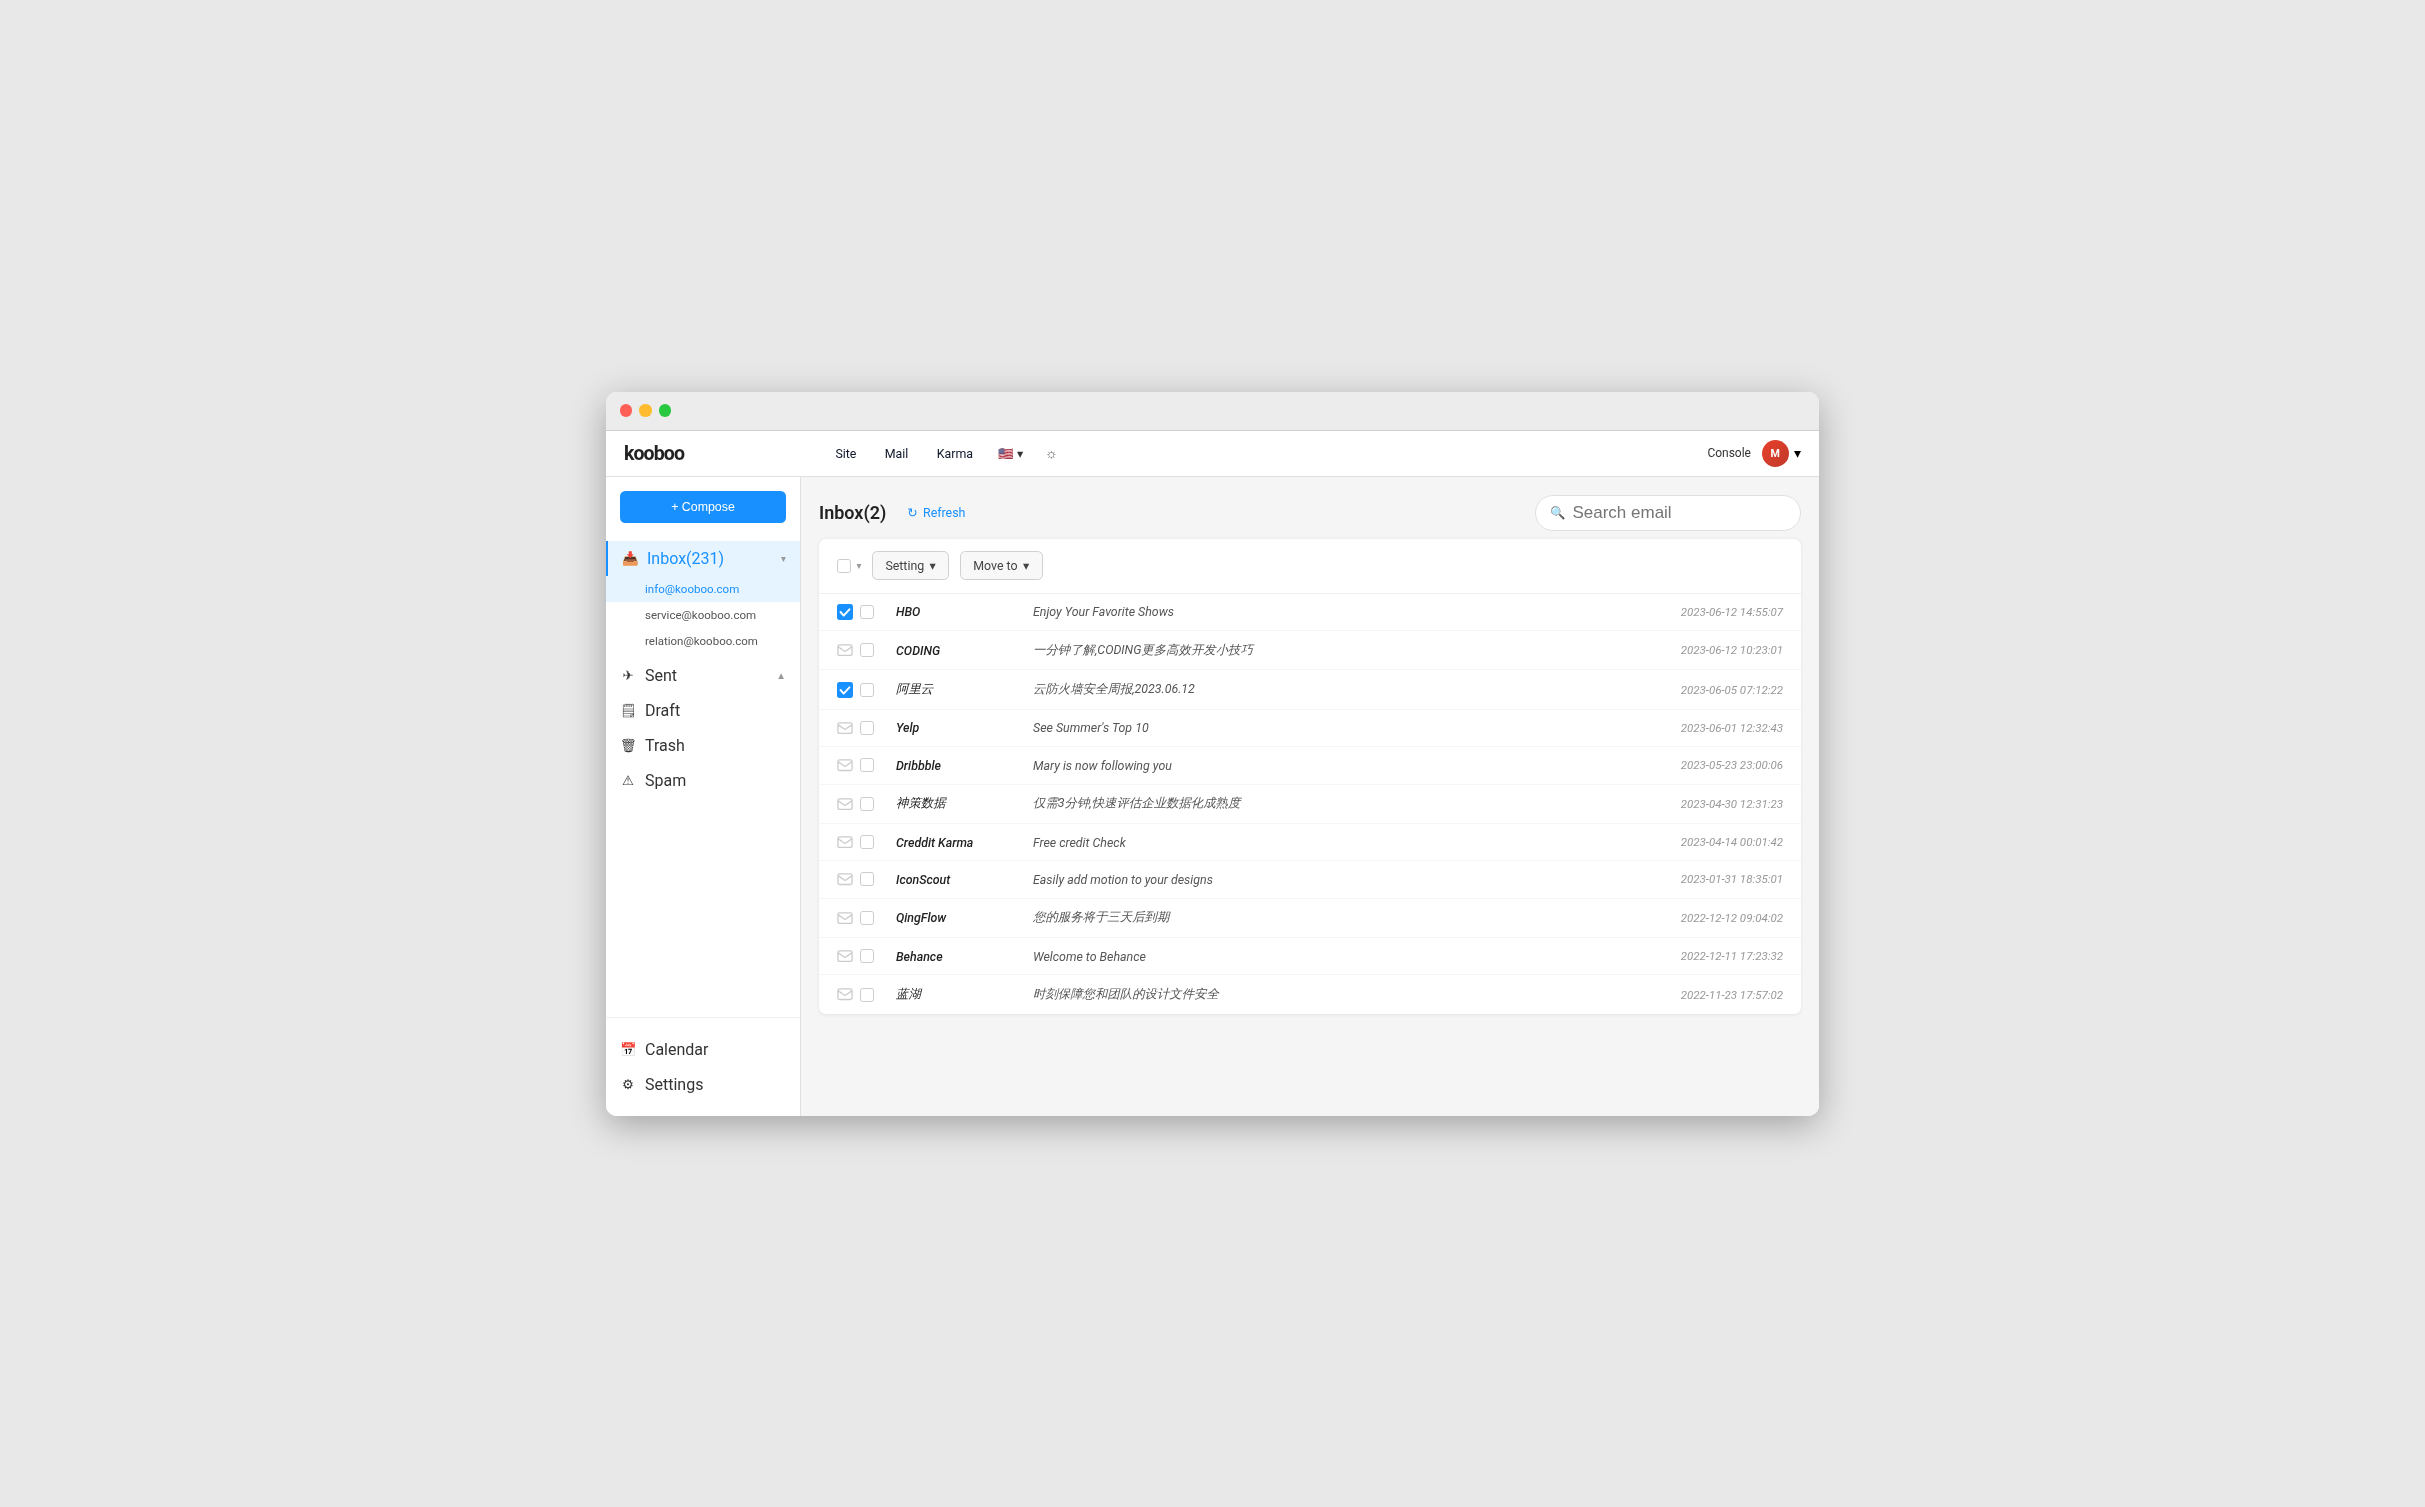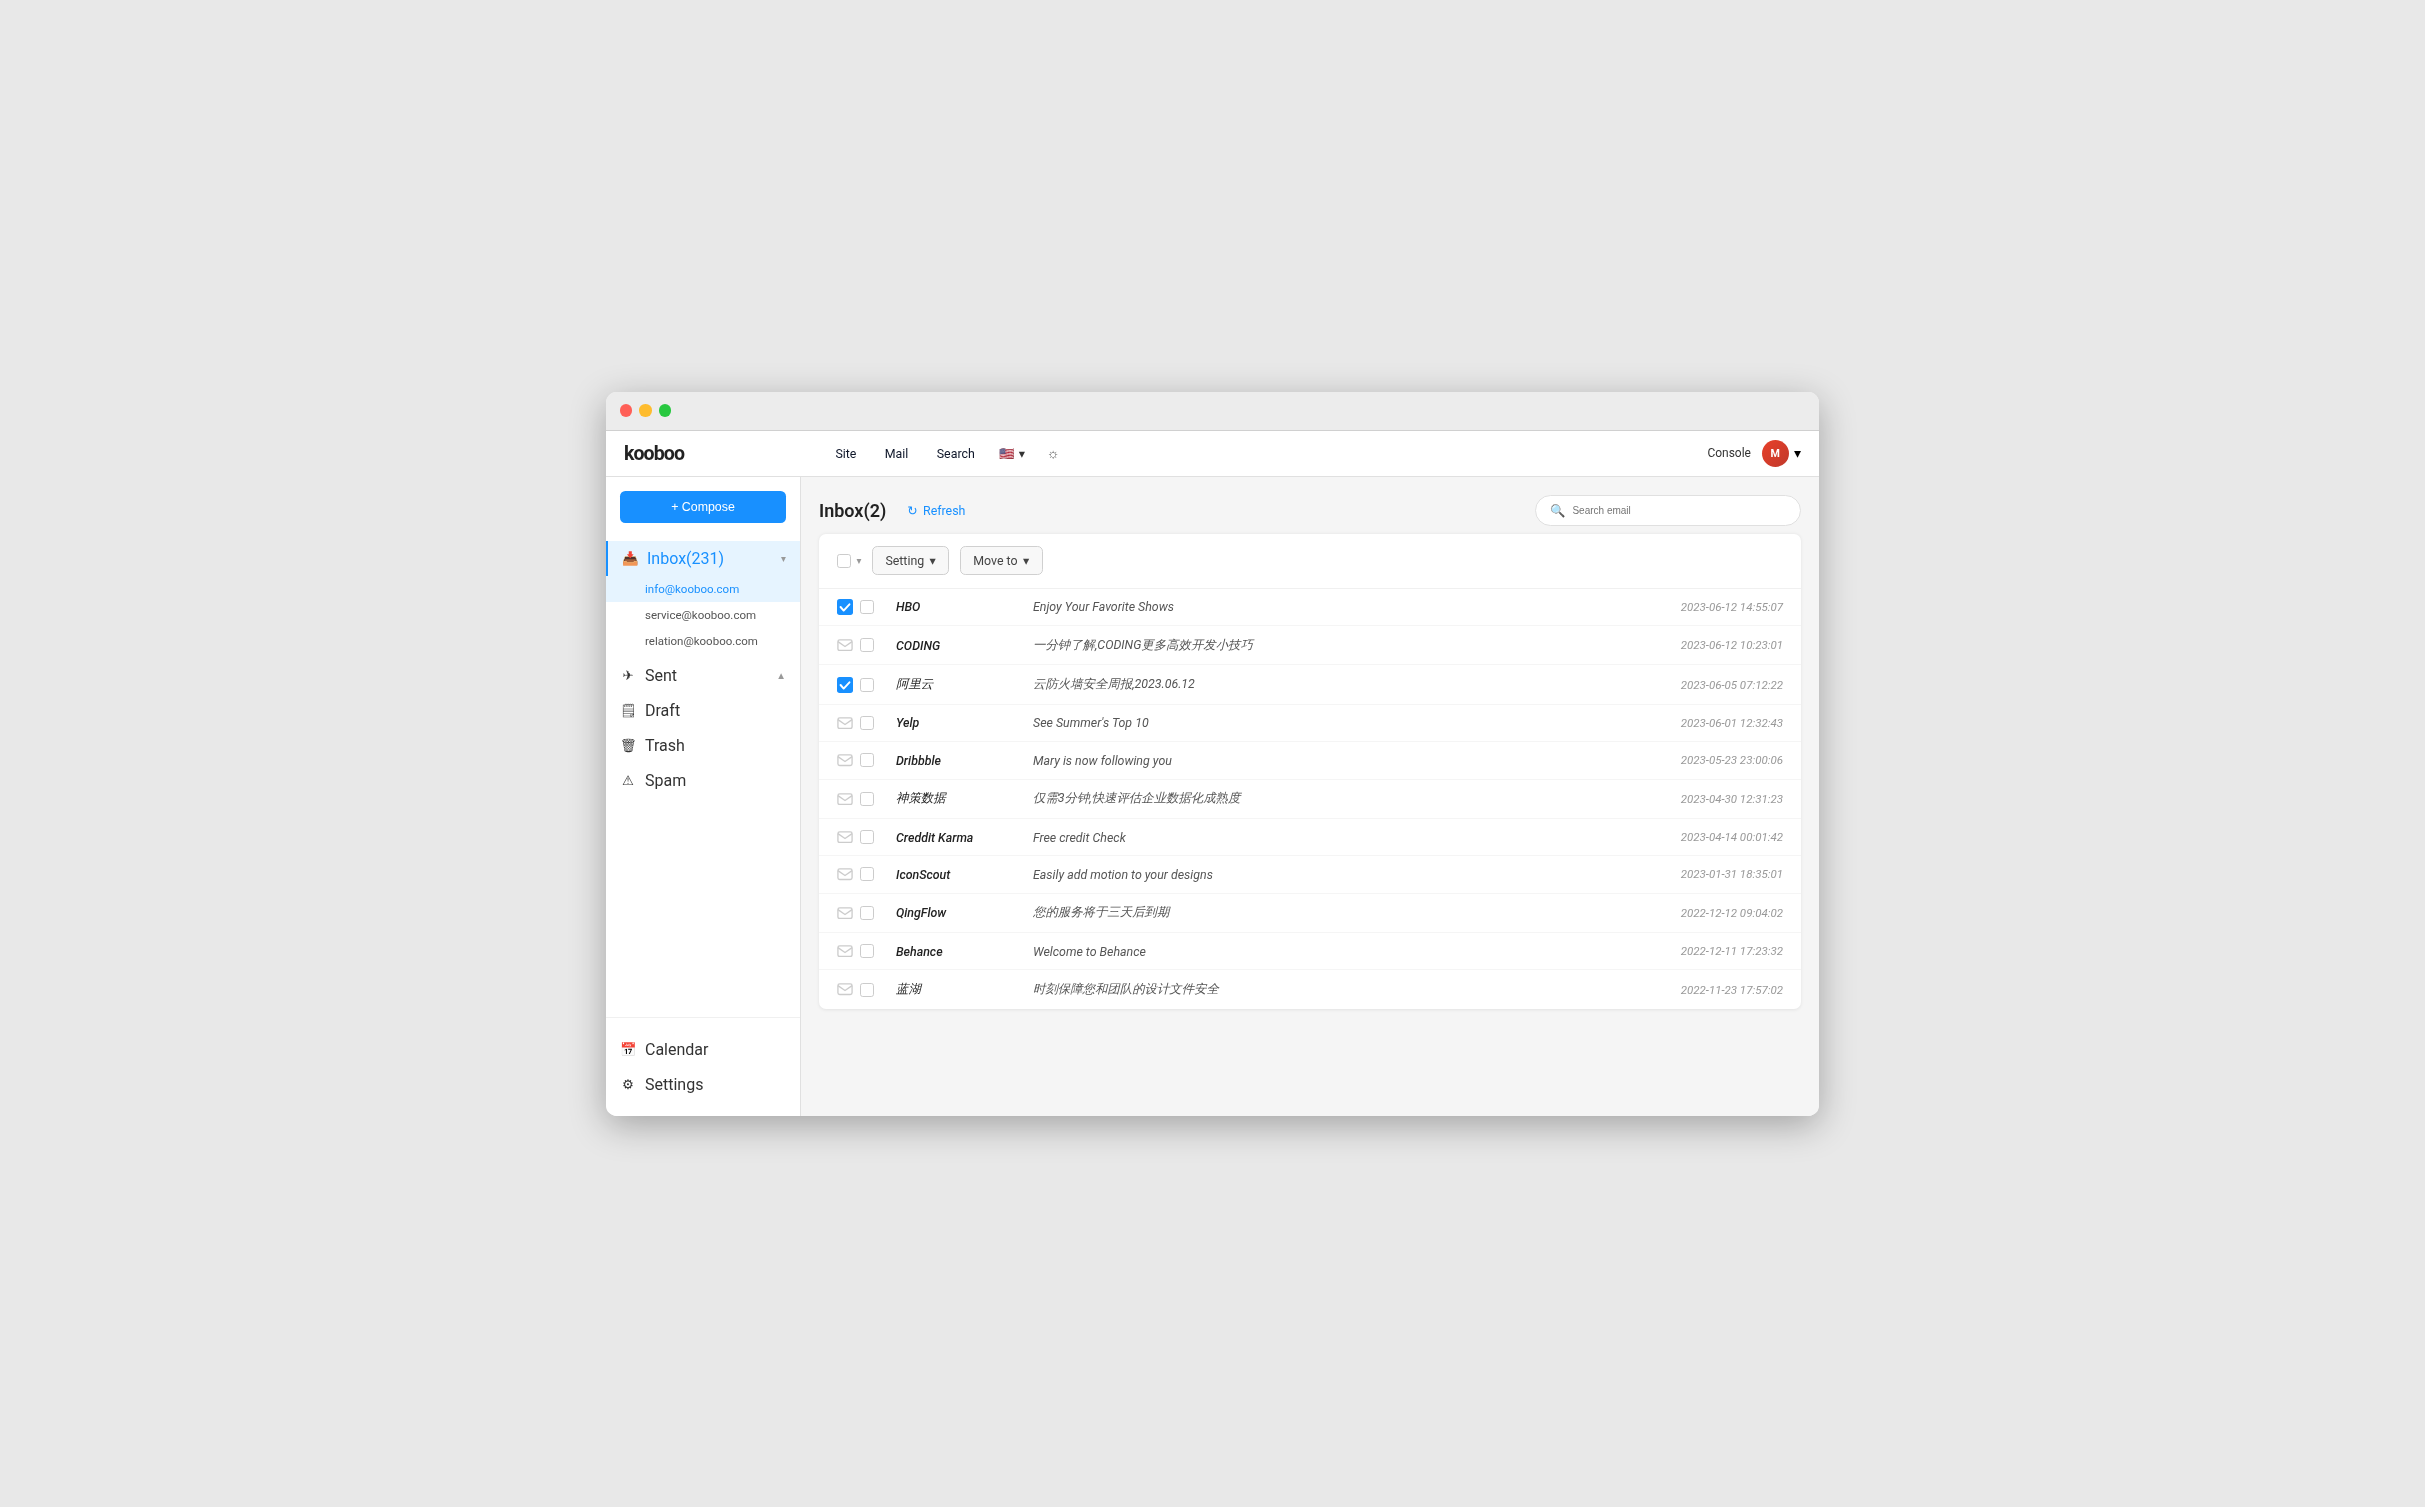--- a/index.html
+++ b/index.html
@@ -244,21 +244,21 @@
       background: #ffffff;
       border: 0.9px solid #e0e0e0;
       border-radius: 18px;
       padding: 7px 14px;
       gap: 7px;
       width: 266px;
     }
     .search-box input {
       border: none;
       outline: none;
-      font-size: 10px;
+      font-size: 17px;
       color: #999;
       background: transparent;
       width: 100%;
     }
     .search-icon { color: #999; font-size: 12.4px; }
 
     
     .email-list-container {
       background: #ffffff;
       border-radius: 7px;
@@ -377,21 +377,21 @@
     </div>
   </div>
 
   <div class="top-nav">
     <div class="logo">
       <span>kooboo</span>
     </div>
     <div class="nav-items">
       <div class="nav-item">Site</div>
       <div class="nav-item">Mail</div>
-      <div class="nav-item">Search</div>
+      <div class="nav-item">Karma</div>
       <div class="nav-flag">
         <span>🇺🇸</span>
         <span>▾</span>
       </div>
       <div class="nav-sun">☼</div>
     </div>
     <div class="nav-right">
       <span class="console-btn">Console</span>
       <div class="avatar-area">
         <div class="avatar-circle">M</div>

